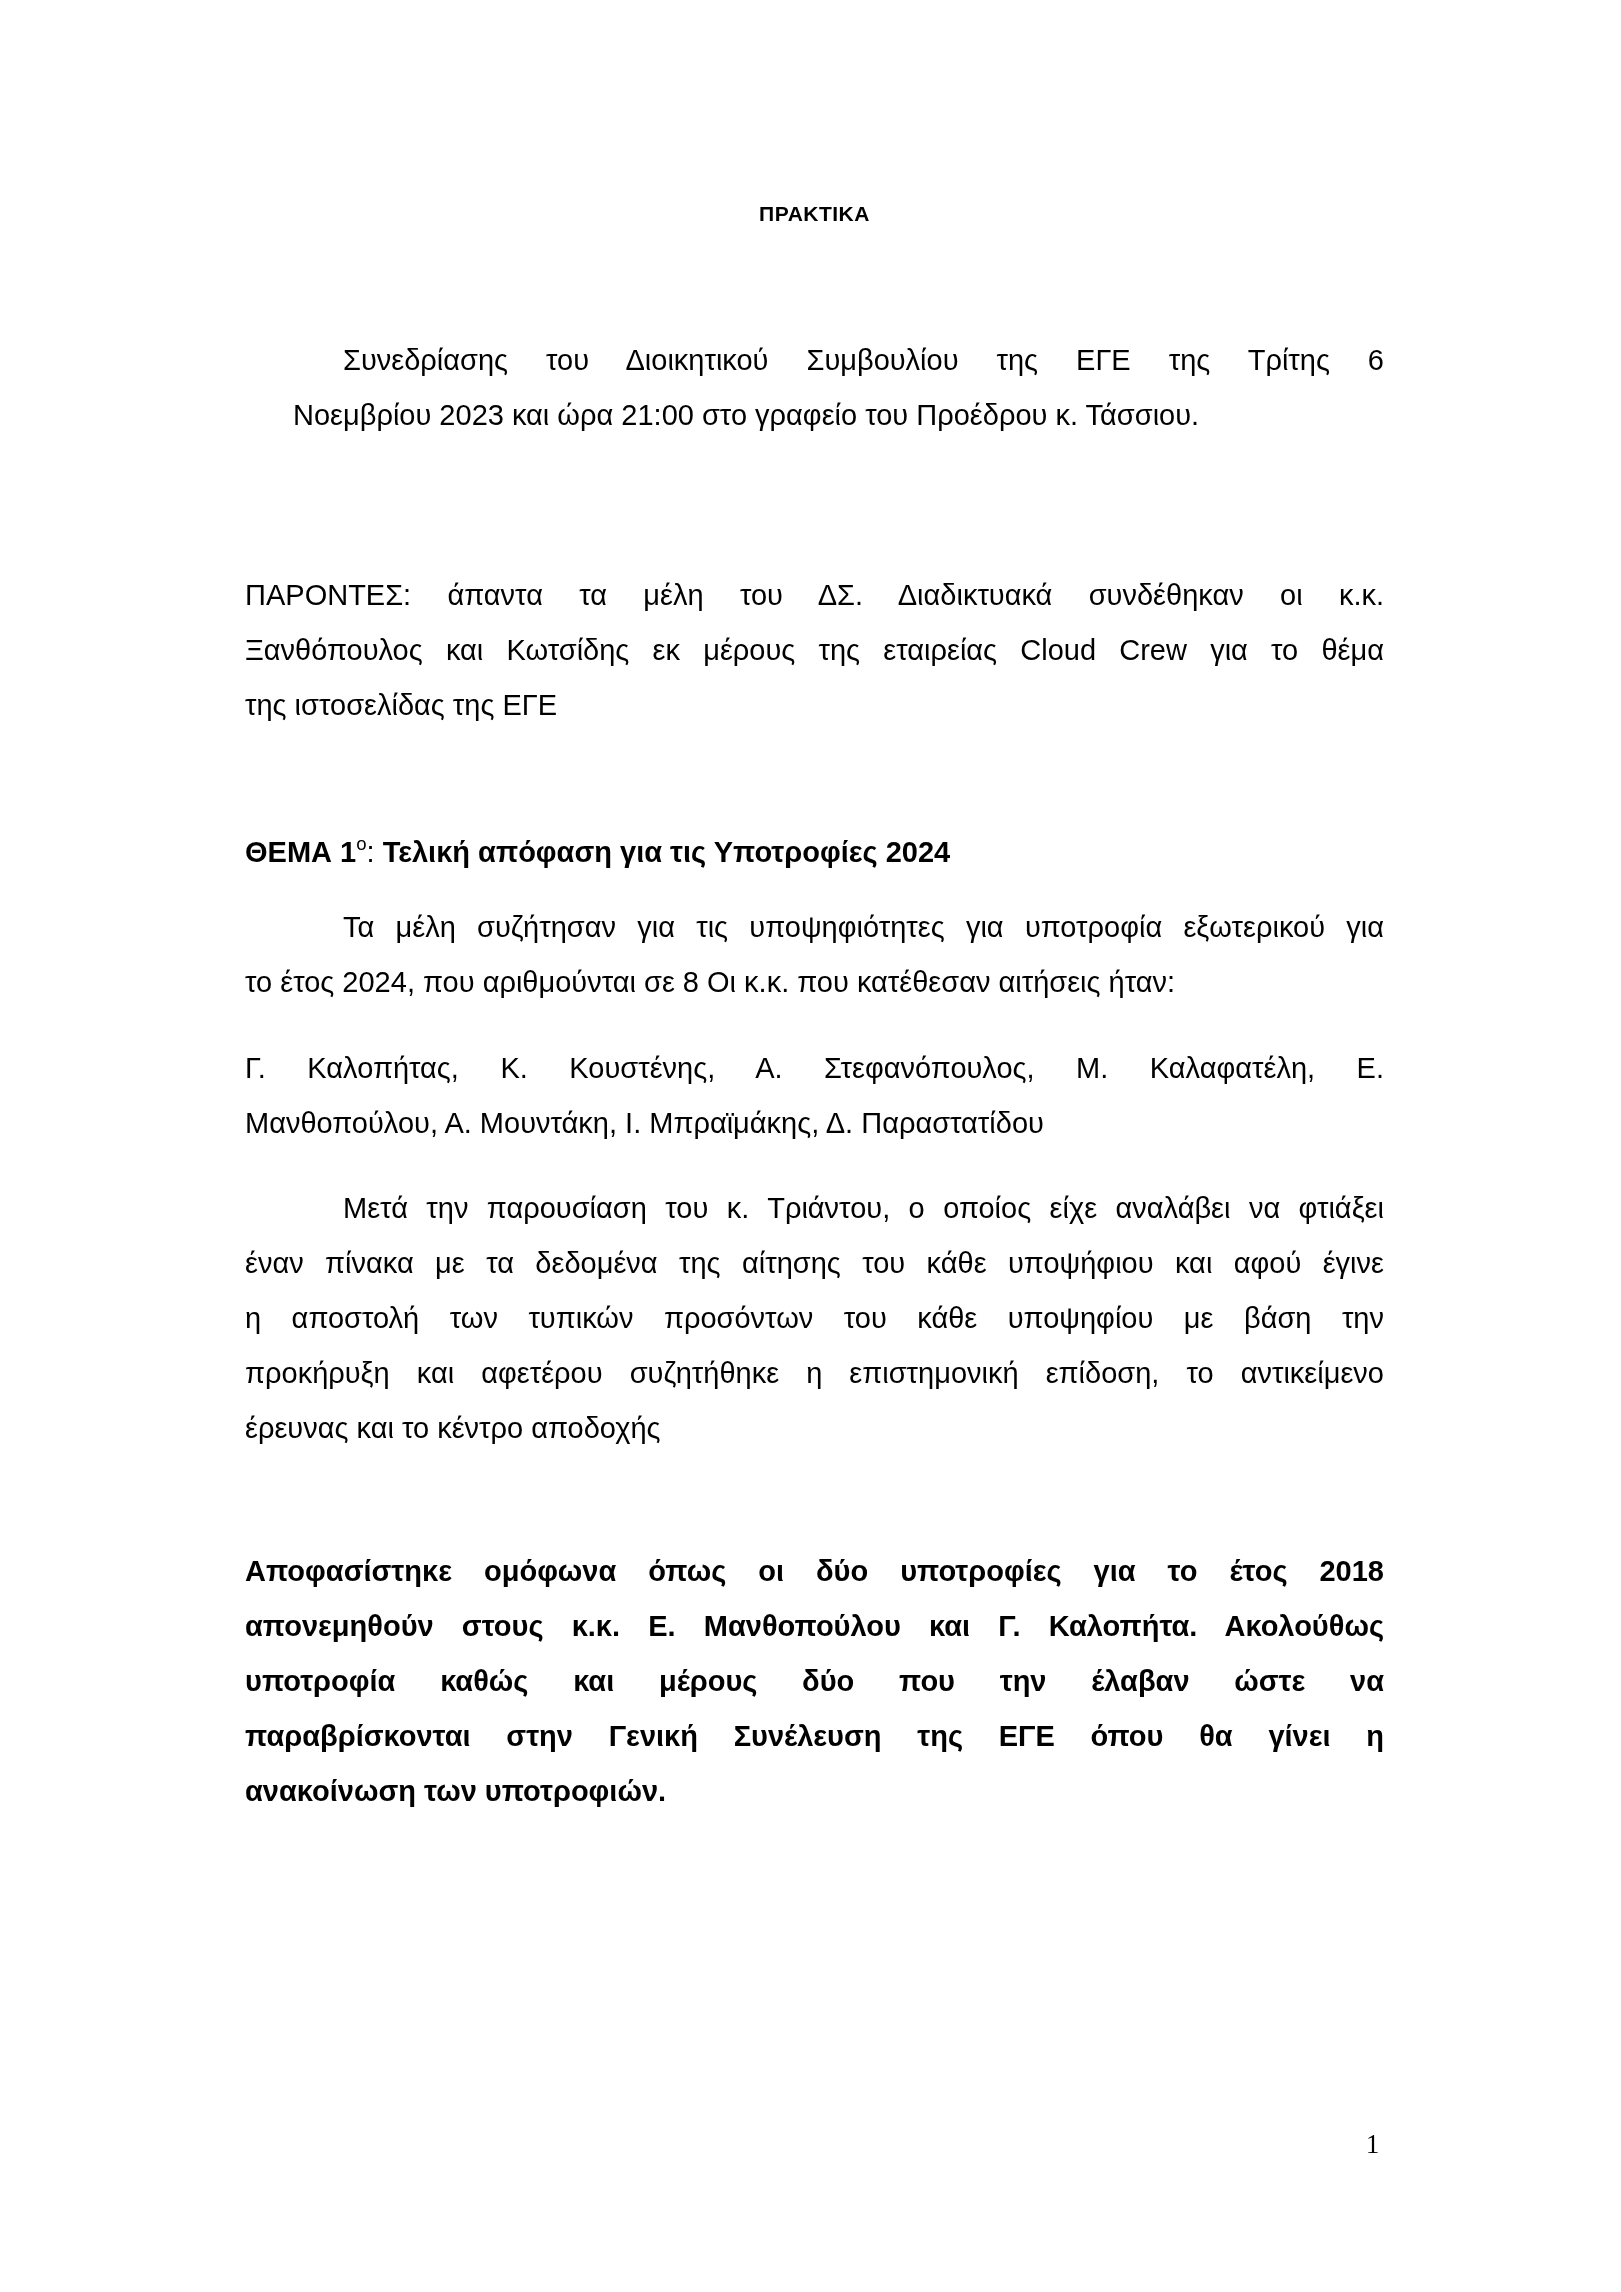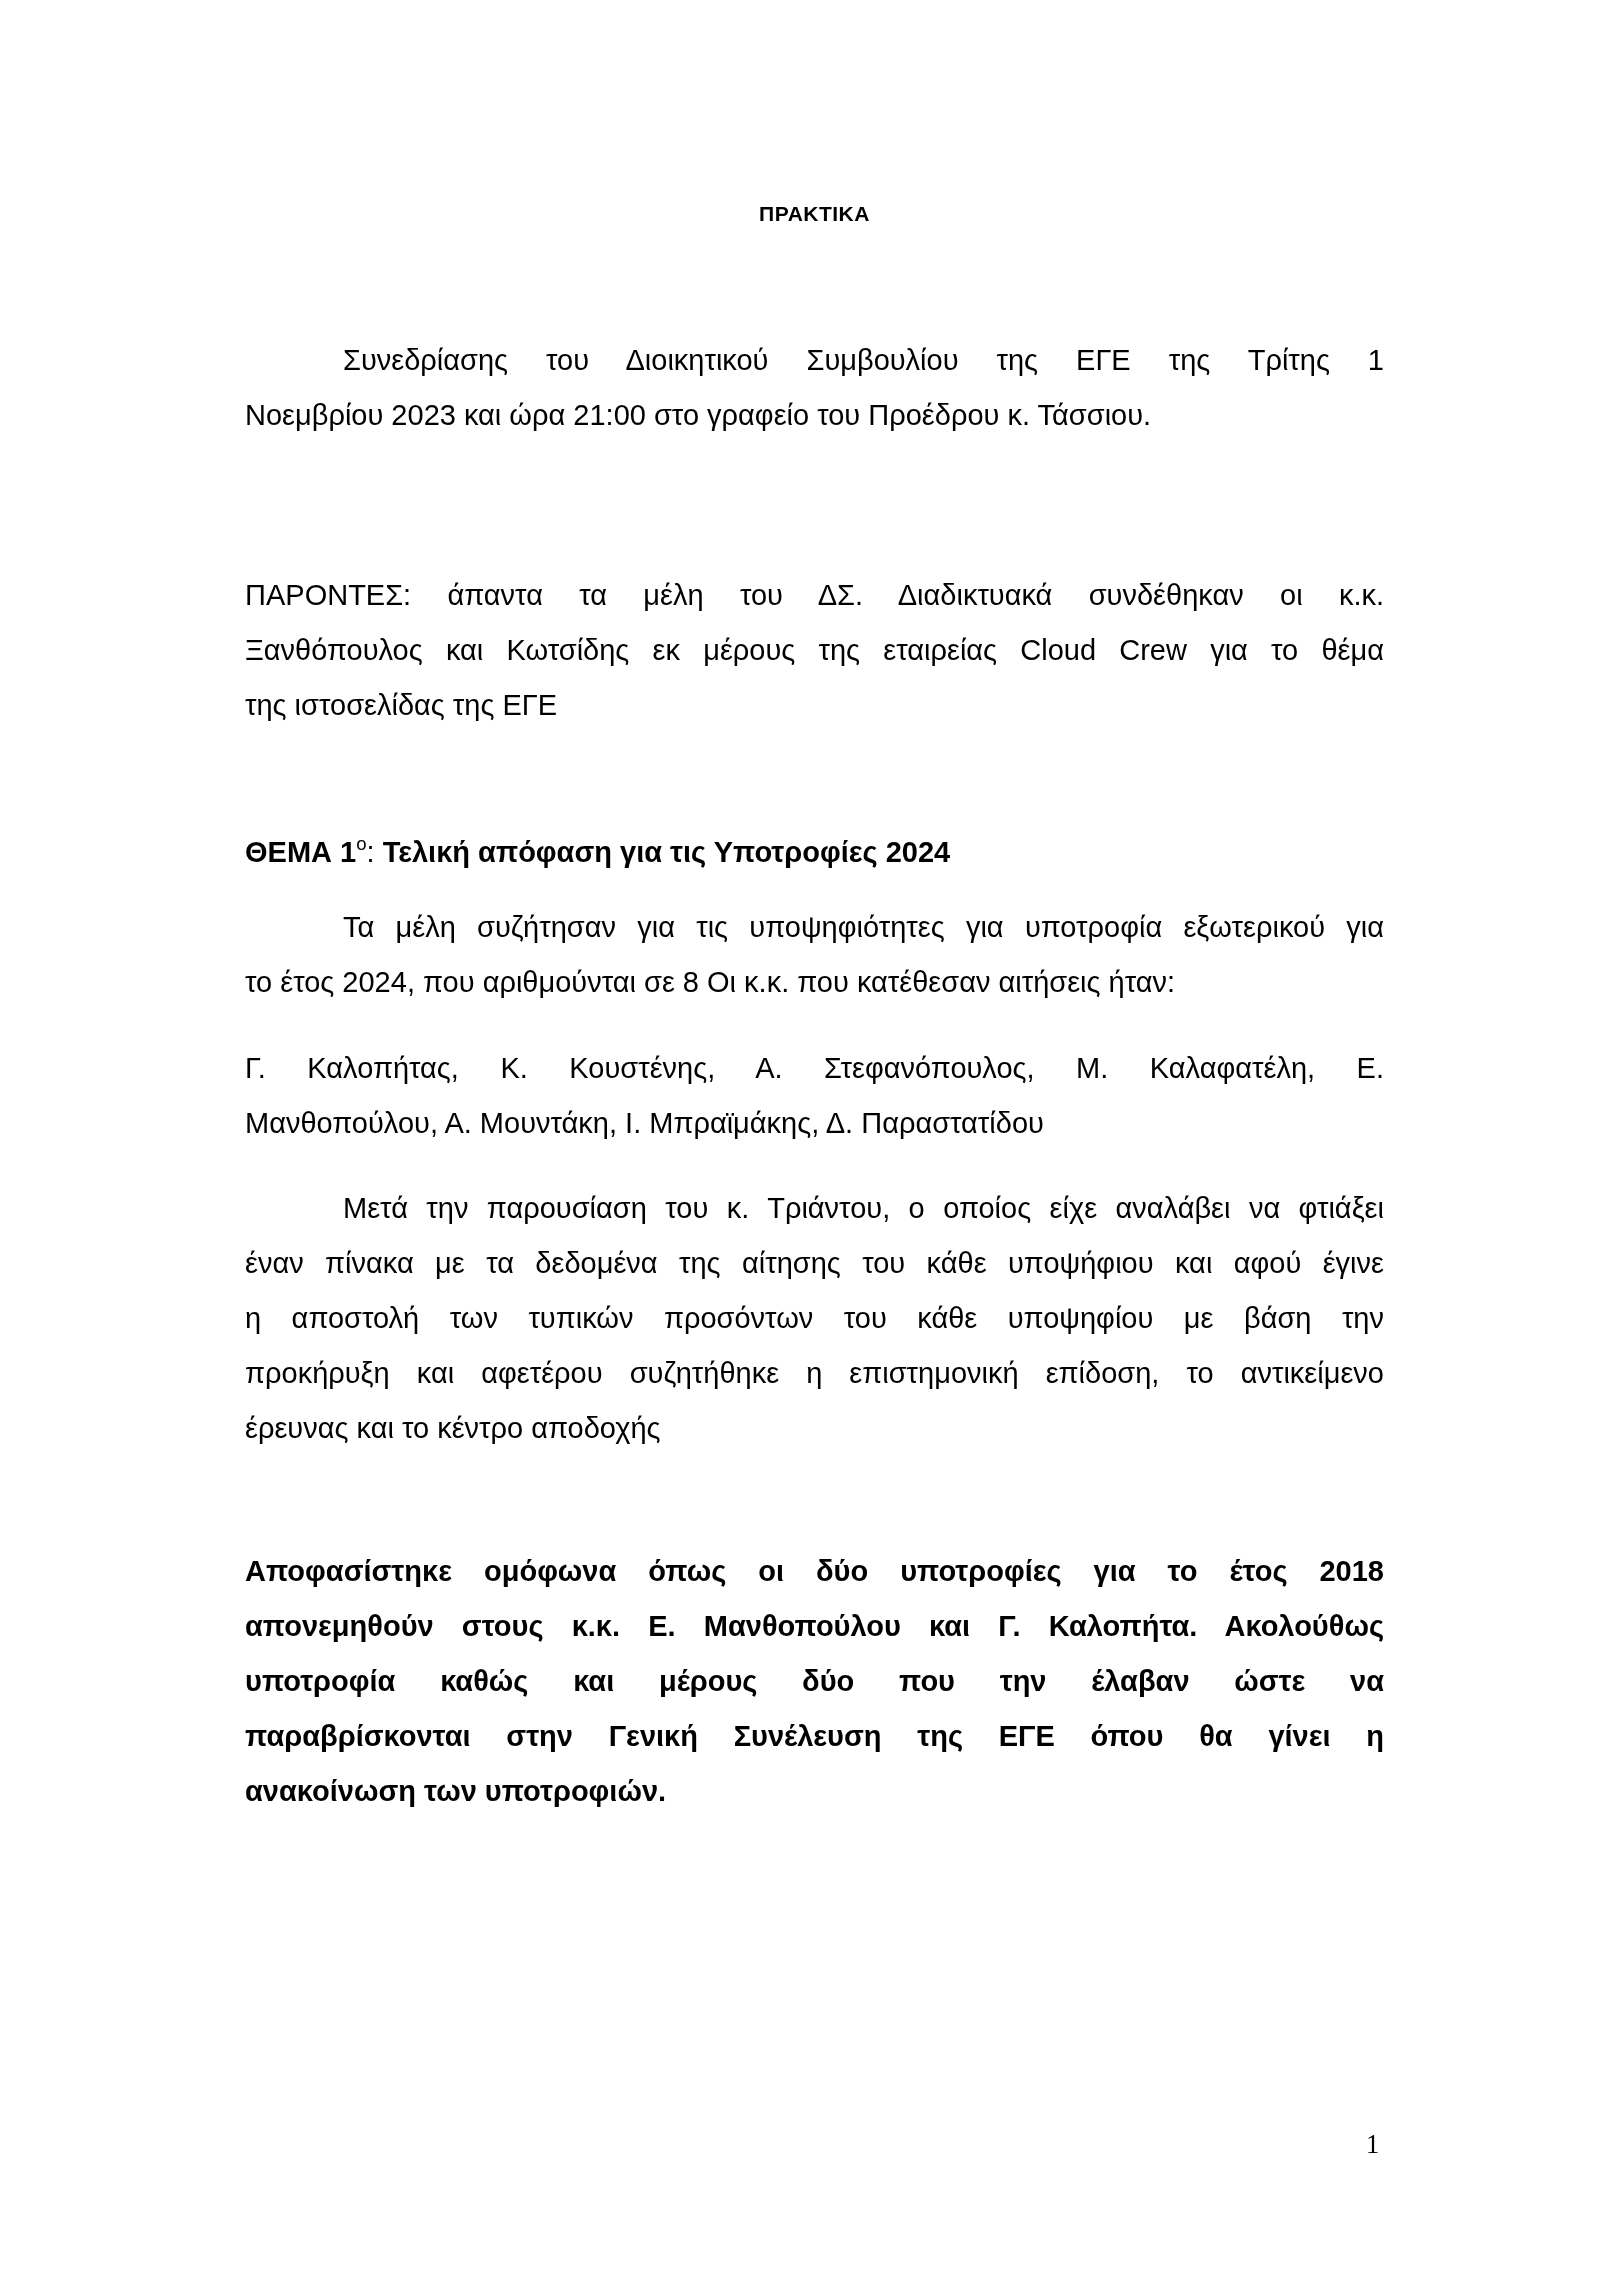--- a/index.html
+++ b/index.html
@@ -76,22 +76,22 @@
     }
   </style>
 </head>
 <body>
 
 <div class="page">
 
   <div class="title">ΠΡΑΚΤΙΚΑ</div>
 
   <div class="para" style="top:333px;">
-    <span class="line" style="text-indent: 98px; white-space: normal;">Συνεδρίασης του Διοικητικού Συμβουλίου της ΕΓΕ της Τρίτης 1</span>
-    <span class="line last" style="white-space: normal;">Νοεμβρίου 2023 και ώρα  21:00 στο γραφείο του Προέδρου κ. Τάσσιου.</span>
+    <span class="line" style="text-indent: 98px; white-space: normal;">Συνεδρίασης του Διοικητικού Συμβουλίου της ΕΓΕ της Τρίτης 6</span>
+    <span class="line last" style="white-space: normal; margin-left: 48px;">Νοεμβρίου 2023 και ώρα  21:00 στο γραφείο του Προέδρου κ. Τάσσιου.</span>
   </div>
 
   <div class="para" style="top:568px;">
     <span class="line" style="white-space: normal;">ΠΑΡΟΝΤΕΣ: άπαντα τα μέλη του ΔΣ. Διαδικτυακά συνδέθηκαν οι κ.κ.</span>
     <span class="line" style="white-space: normal;">Ξανθόπουλος και Κωτσίδης εκ μέρους της εταιρείας Cloud Crew για το θέμα</span>
     <span class="line last" style="white-space: normal;">της ιστοσελίδας της ΕΓΕ</span>
   </div>
 
   <div class="heading">
     <span>ΘΕΜΑ 1</span><sup>ο</sup><span class="colon">:</span><span> Τελική απόφαση για τις Υποτροφίες 2024</span>

